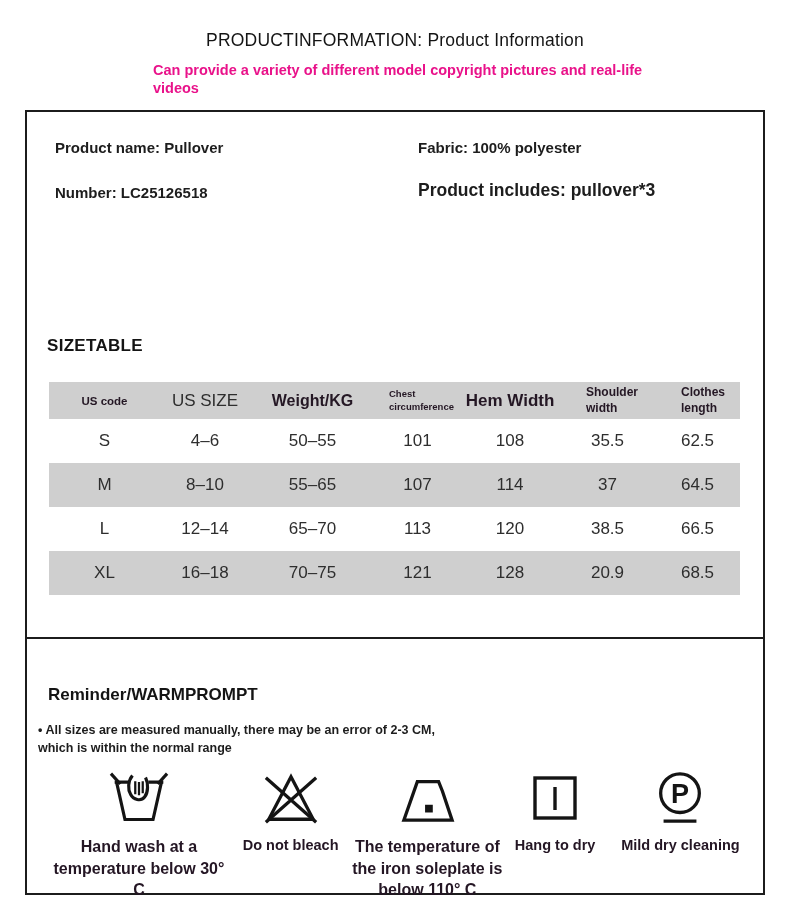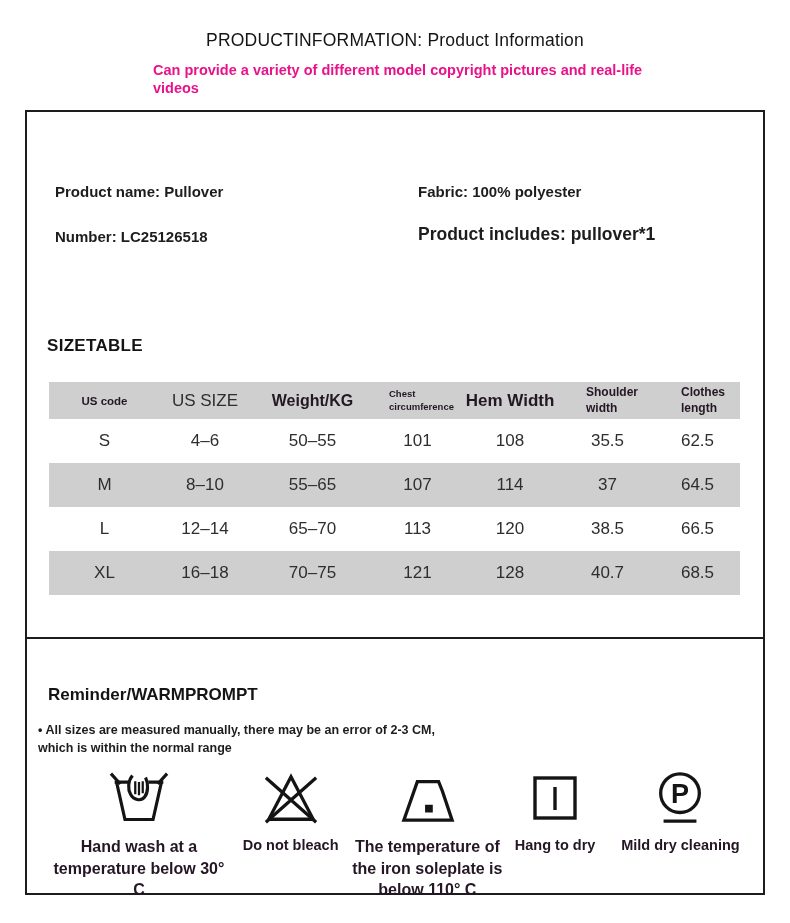--- a/index.html
+++ b/index.html
@@ -37,21 +37,20 @@
     background: #ffffff;
   }
   .box1 { top: 110px; height: 529px; }
   .box2 { top: 637px; height: 258px; padding-left: 40px; }
   .detail {
     position: absolute;
     font-weight: 700;
     color: #1d1d1d;
     font-size: 15px;
     line-height: 1.3;
-    margin-top: 44px;
   }
   .d-name    { left: 28px;  top: 26px; }
   .d-fabric  { left: 391px; top: 26px; }
   .d-number  { left: 28px;  top: 71px; }
   .d-includes{ left: 391px; top: 67px; font-size: 17.5px; }
   .d-weight  { left: 28px;  top: 118px; }
   .d-selling { left: 30px;  top: 155px; width: 262px; font-size: 14.5px; }
   .sizetable-heading {
     position: absolute;
     left: 20px; top: 224px;
@@ -123,21 +122,21 @@
 
 <div class="page">
 
   <div class="page-title">PRODUCTINFORMATION: Product Information</div>
   <div class="page-subtitle">Can provide a variety of different model copyright pictures and real-life videos</div>
 
   <div class="box box1">
     <div class="detail d-name">Product name: Pullover</div>
     <div class="detail d-fabric">Fabric: 100% polyester</div>
     <div class="detail d-number">Number: LC25126518</div>
-    <div class="detail d-includes">Product includes: pullover*1</div>
+    <div class="detail d-includes">Product includes: pullover*3</div>
 
     <div class="sizetable-heading">SIZETABLE</div>
 
     <div class="size-table">
       <div class="tr thead">
         <div class="th h0">US code</div>
         <div class="th h1">US SIZE</div>
         <div class="th h2">Weight/KG</div>
         <div class="th h3">Chest circumference</div>
         <div class="th h4">Hem Width</div>
@@ -170,21 +169,21 @@
         <div class="td">120</div>
         <div class="td">38.5</div>
         <div class="td">66.5</div>
       </div>
       <div class="tr data stripe">
         <div class="td">XL</div>
         <div class="td">16–18</div>
         <div class="td">70–75</div>
         <div class="td">121</div>
         <div class="td">128</div>
-        <div class="td">40.7</div>
+        <div class="td">20.9</div>
         <div class="td">68.5</div>
       </div>
     </div>
   </div>
 
   <div class="box box2">
     <div class="reminder-heading">Reminder/WARMPROMPT</div>
     <div class="reminder-note">• All sizes are measured manually, there may be an error of 2-3 CM, which is within the normal range</div>
 
     <div class="care-row">

